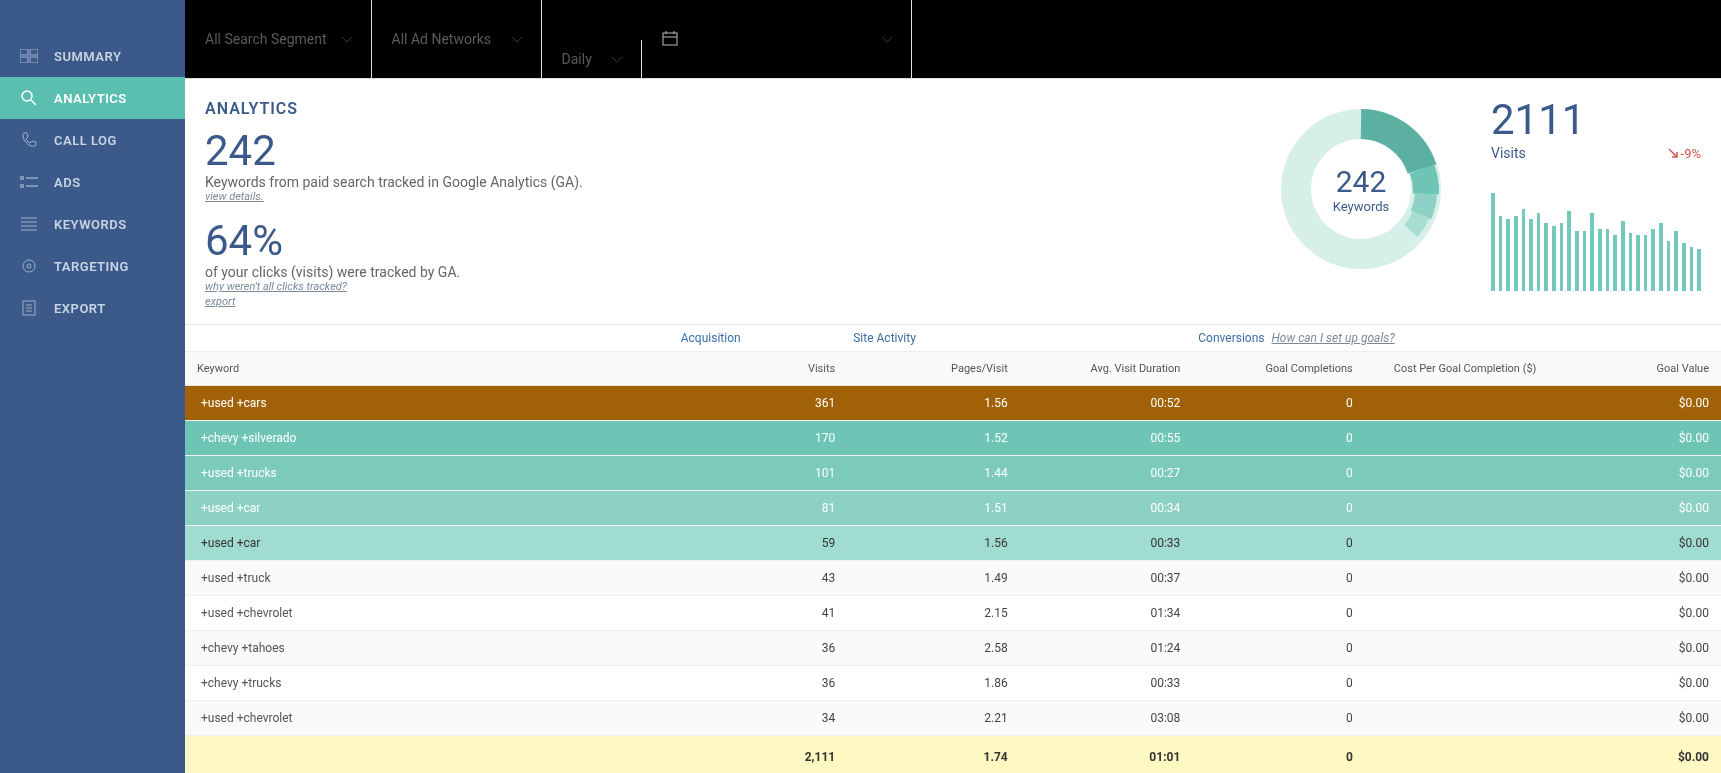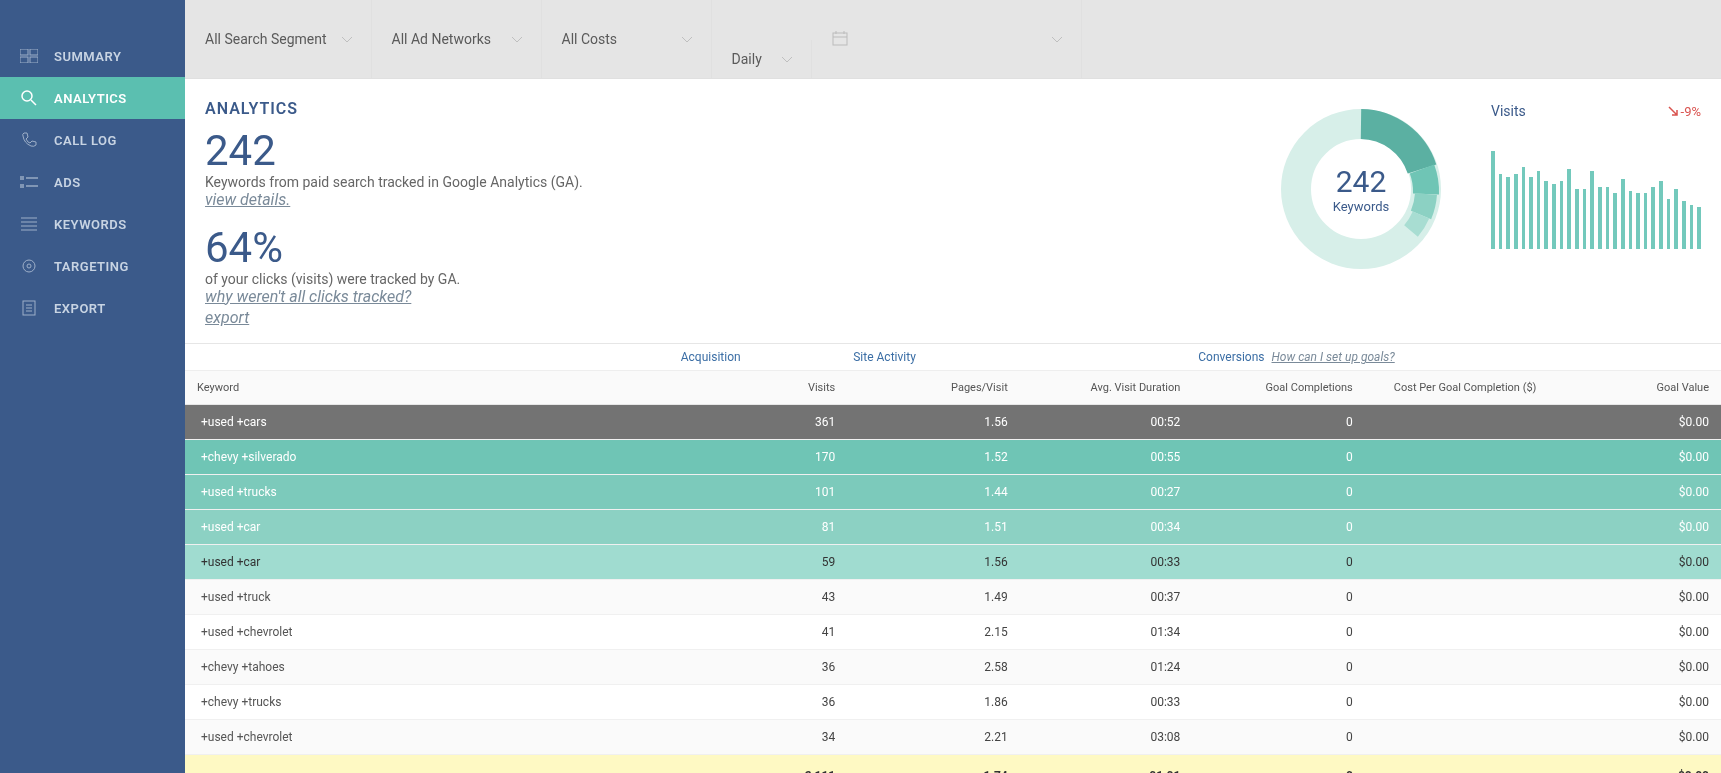--- a/index.html
+++ b/index.html
@@ -11,33 +11,33 @@
 .nav-item { display:flex; align-items:center; padding:12px 18px; cursor:pointer; font-weight:600; font-size:13px; letter-spacing:0.5px; }
 .nav-item .icon { width:22px; height:18px; margin-right:14px; display:flex; align-items:center; justify-content:center; opacity:0.7; }
 .nav-item.active { background:#5bbfb0; color:#fff; position:relative; }
 .nav-item.active .icon { opacity:1; }
 .nav-item.active::after { content:""; position:absolute; right:-10px; top:50%; transform:translateY(-50%); border-top:10px solid transparent; border-bottom:10px solid transparent; border-right:10px solid #fff; }
 
 
 .main { flex:1; display:flex; flex-direction:column; overflow:hidden; }
 
 
-.filter-bar { display:flex; border-bottom:1px solid #e0e0e0; background:#e5e5e5; }
+.filter-bar { display:flex; border-bottom:1px solid #e0e0e0; background:#000000; }
 .filter-cell { padding:11px 18px 11px 20px; border-right:1px solid #e0e0e0; display:flex; align-items:center; justify-content:space-between; min-width:170px; cursor:pointer; color:#5a5a5a; font-size:14px; }
 .filter-cell .chev { margin-left:14px; opacity:0.4; }
 .filter-cell.date { min-width:270px; color:#bbb; }
 .filter-cell.narrow { min-width:100px;margin-top:40px; }
 
 
 .header-block { display:flex; padding:20px 20px 15px 20px; gap:30px; }
 .h-left { flex:1; }
 .h-left h2 { font-size:16px; font-weight:600; color:#3b5a8a; letter-spacing:1px; margin-bottom:12px; }
 .big-num { font-size:42px; font-weight:400; color:#3b5a8a; line-height:1; }
 .sub-text { font-size:14px; color:#666; margin-top:2px; }
-.tiny-link { font-size:16px; color:#7a8a99; text-decoration:underline; font-style:italic; cursor:pointer; display:block; line-height:1.3; }
+.tiny-link { font-size:11px; color:#7a8a99; text-decoration:underline; font-style:italic; cursor:pointer; display:block; line-height:1.3; }
 .h-right { display:flex; align-items:flex-start; gap:40px; }
 
 
 .donut-wrap { position:relative; width:180px; height:180px; display:flex; align-items:center; justify-content:center; }
 .donut-center { position:absolute; text-align:center; }
 .donut-center .n { font-size:30px; color:#3b5a8a; font-weight:400; }
 .donut-center .lbl { font-size:13px; color:#3b5a8a; }
 
 
 .visits-panel { width:210px; }
@@ -51,21 +51,21 @@
 
 .table-wrap { flex:1; overflow:auto; border-top:1px solid #e6e6e6; }
 table { width:100%; border-collapse:collapse; table-layout:fixed; }
 th, td { padding:10px 12px; font-size:12px; }
 thead tr.group th { color:#3b6ea5; font-weight:400; text-align:left; font-size:12px; padding:6px; border-bottom:1px solid #eee; }
 thead tr.cols th { color:#555; font-weight:400; text-align:right; border-bottom:1px solid #e6e6e6; background:#fafafa; font-size:11px; }
 thead tr.cols th:first-child { text-align:left; }
 tbody td { text-align:right; color:#444; border-bottom:1px solid #f0f0f0; }
 tbody td:first-child { text-align:left; color:#555; padding-left:16px; }
 tbody tr:nth-child(even){ background:#fafafa; }
-tbody tr.hl0 td{ background:#737373; color:#fff; }
+tbody tr.hl0 td{ background:#a16207; color:#fff; }
 tbody tr.hl1 td{ background:#6fc5b5; color:#fff; }
 tbody tr.hl2 td{ background:#7ccabb; color:#fff; }
 tbody tr.hl3 td{ background:#8cd1c3; color:#fff; }
 tbody tr.hl4 td{ background:#a0dcd0; color:#333; }
 tfoot td { text-align:right; font-weight:700; padding:14px 12px; background:#fef9c3; border-top:1px solid #737373; }
 tfoot td:first-child{ text-align:left; }
 .goal-link { font-style:italic; text-decoration:underline; cursor:pointer; color:#7a8a99; margin-left:4px;}
 
 
 col.kw{width:440px;} col.c{width:155px;} col.cw{width:165px;}
@@ -152,26 +152,20 @@
 
     <div class="filter-bar">
       <div class="filter-cell">
         <span>All Search Segment</span>
         <span class="chev"><svg width="12" height="8">
               <path d="M1 1 L6 6 L11 1" fill="none" stroke="#888"></path>
             </svg></span>
       </div>
       <div class="filter-cell">
         <span>All Ad Networks</span>
-        <span class="chev"><svg width="12" height="8">
-              <path d="M1 1 L6 6 L11 1" fill="none" stroke="#888"></path>
-            </svg></span>
-      </div>
-      <div class="filter-cell">
-        <span>All Costs</span>
         <span class="chev"><svg width="12" height="8">
               <path d="M1 1 L6 6 L11 1" fill="none" stroke="#888"></path>
             </svg></span>
       </div>
       <div class="filter-cell narrow">
         <span>Daily</span>
         <span class="chev"><svg width="12" height="8">
               <path d="M1 1 L6 6 L11 1" fill="none" stroke="#888"></path>
             </svg></span>
       </div>
@@ -207,20 +201,21 @@
             <path d="M151 70 A65 65 0 0 1 155 95" fill="none" stroke="#6fc5b5" stroke-width="26"></path>
             <path d="M155 95 A65 65 0 0 1 150 116" fill="none" stroke="#8cd1c3" stroke-width="22"></path>
             <path d="M150 116 A65 65 0 0 1 140 132" fill="none" stroke="#a8ddd2" stroke-width="18"></path>
           </svg>
           <div class="donut-center">
             <div class="n">242</div>
             <div class="lbl">Keywords</div>
           </div>
         </div>
         <div class="visits-panel">
+          <div class="n">2111</div>
           <div class="row">
             <span class="lbl">Visits</span>
             <span class="delta">
               <svg width="12" height="12">
                   <path d="M2 2 L10 10 M10 5 L10 10 L5 10" fill="none" stroke="#d9534f" stroke-width="1.5"></path>
                 </svg>
               <span>-9%</span>
             </span>
           </div>
           <div class="bars" id="spark-bars">

